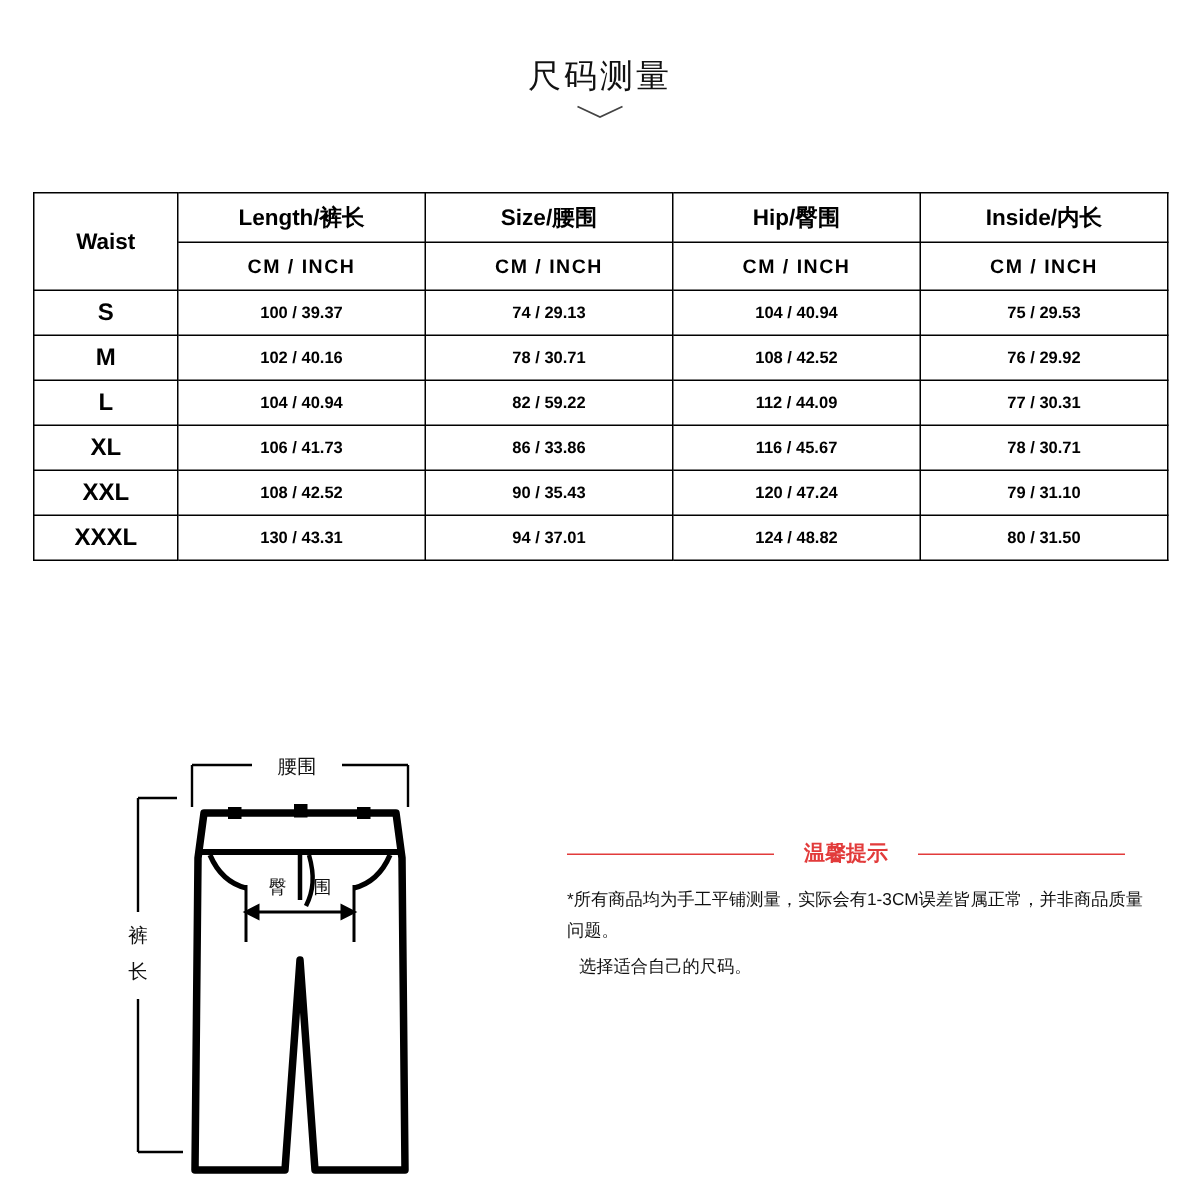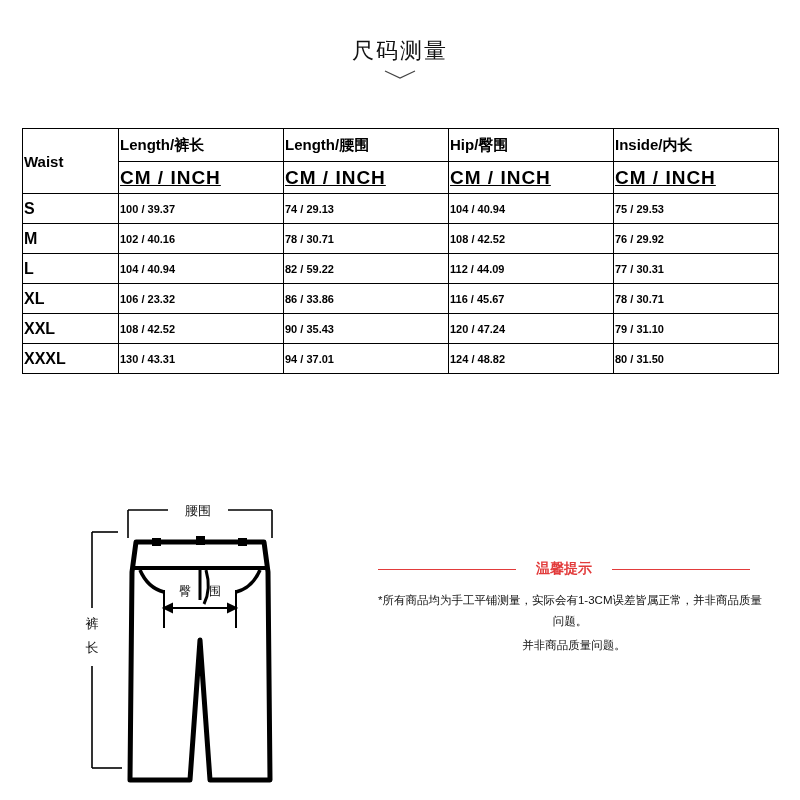--- a/index.html
+++ b/index.html
@@ -47,38 +47,37 @@
     left: 22px;
     width: 756px;
   }
   table.size-table {
     border-collapse: collapse;
     width: 756px;
     table-layout: fixed;
   }
   table.size-table td, table.size-table th {
     border: 1px solid #000;
-    text-align: left;
+    text-align: center;
     font-weight: bold;
     color: #000;
   }
   .col-size { width: 96px; }
   .col-data { width: 165px; }
 
   .hdr-main td {
     height: 33px;
     font-size: 15px;
     font-weight: bold;
   }
   .hdr-unit td {
     height: 32px;
-    font-size: 19px;
+    font-size: 13px;
     font-weight: bold;
     letter-spacing: 1px;
-    text-decoration: underline;
   }
   .cell-size-head {
     font-size: 11px;
     font-weight: bold;
     vertical-align: middle;
   }
   tbody tr td {
     height: 30px;
     font-size: 11px;
     font-weight: bold;
@@ -122,21 +121,21 @@
     font-weight: bold;
     white-space: nowrap;
   }
   .tips-body {
     margin-top: 12px;
     width: 384px;
     font-size: 11.5px;
     line-height: 1.85;
     color: #111;
   }
-  .tips-line { margin-bottom: 2px; text-align: center; }
+  .tips-line { margin-bottom: 2px; }
   .tips-line .indent { display: block; padding-left: 8px; }
 </style>
 </head>
 <body>
 
 <div class="page">
 
   <div class="title-wrap">
     <div class="title">尺码测量</div>
     <svg class="title-swoosh" viewBox="0 0 34 10">
@@ -150,21 +149,21 @@
         <col class="col-size">
         <col class="col-data">
         <col class="col-data">
         <col class="col-data">
         <col class="col-data">
       </colgroup>
       <thead>
         <tr class="hdr-main">
           <td rowspan="2" class="cell-size-head">Waist</td>
           <td>Length/裤长</td>
-          <td>Length/腰围</td>
+          <td>Size/腰围</td>
           <td>Hip/臀围</td>
           <td>Inside/内长</td>
         </tr>
         <tr class="hdr-unit">
           <td>CM / INCH</td>
           <td>CM / INCH</td>
           <td>CM / INCH</td>
           <td>CM / INCH</td>
         </tr>
       </thead>
@@ -185,21 +184,21 @@
         </tr>
         <tr>
           <td class="size-label">L</td>
           <td>104 / 40.94</td>
           <td>82 / 59.22</td>
           <td>112 / 44.09</td>
           <td>77 / 30.31</td>
         </tr>
         <tr>
           <td class="size-label">XL</td>
-          <td>106 / 23.32</td>
+          <td>106 / 41.73</td>
           <td>86 / 33.86</td>
           <td>116 / 45.67</td>
           <td>78 / 30.71</td>
         </tr>
         <tr>
           <td class="size-label">XXL</td>
           <td>108 / 42.52</td>
           <td>90 / 35.43</td>
           <td>120 / 47.24</td>
           <td>79 / 31.10</td>
@@ -267,18 +266,18 @@
 
   <div class="tips">
     <div class="tips-head">
       <span class="rule"></span>
       <span class="tips-title">温馨提示</span>
       <span class="rule"></span>
     </div>
     <div class="tips-body">
       <div class="tips-line">*所有商品均为手工平铺测量，实际会有1-3CM误差皆属正常，并非商品质量问题。</div>
       <div class="tips-line">
-          <span class="indent">并非商品质量问题。</span>
+          <span class="indent">选择适合自己的尺码。</span>
         </div>
     </div>
   </div>
 
 </div>
 
 </body></html>

